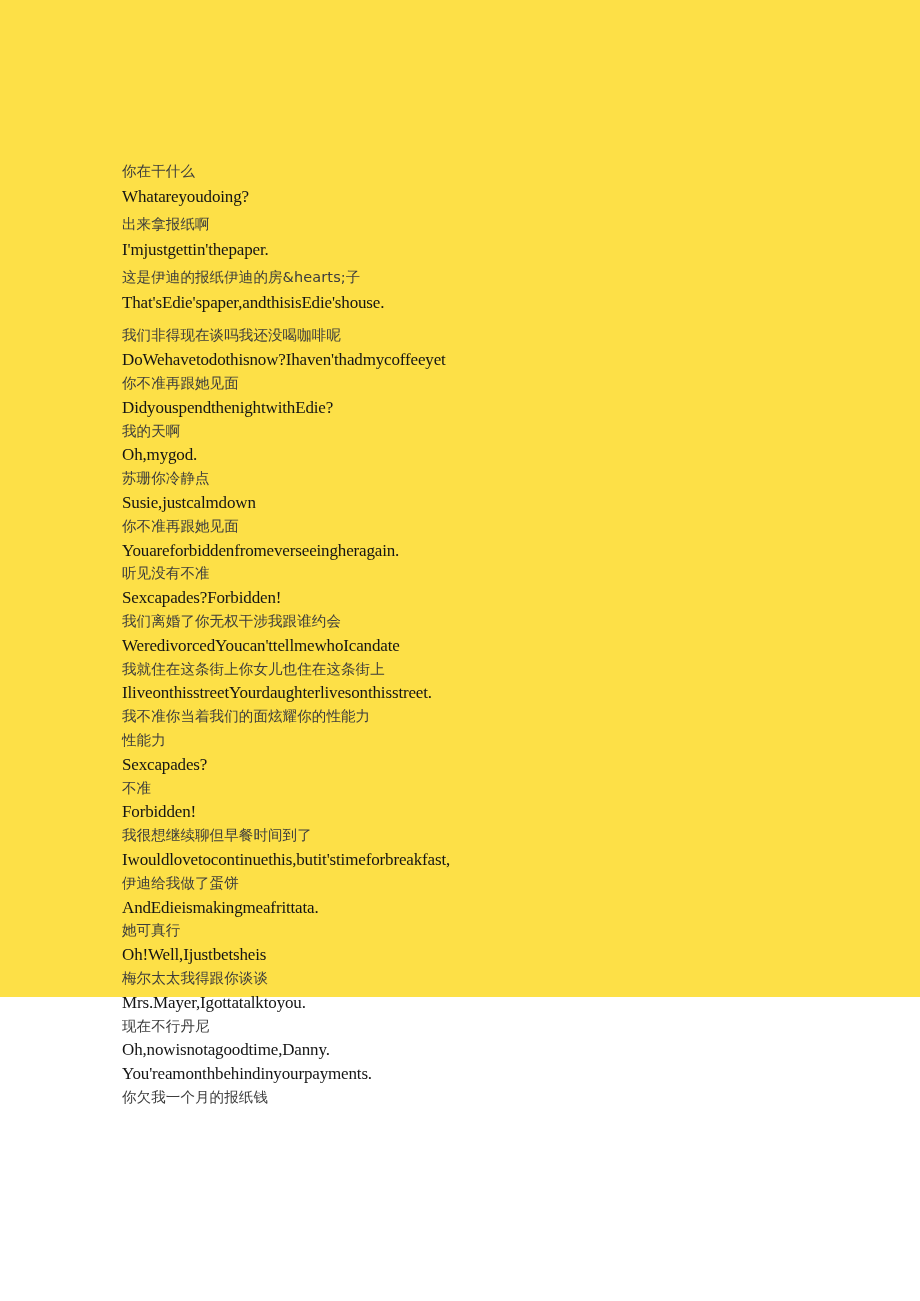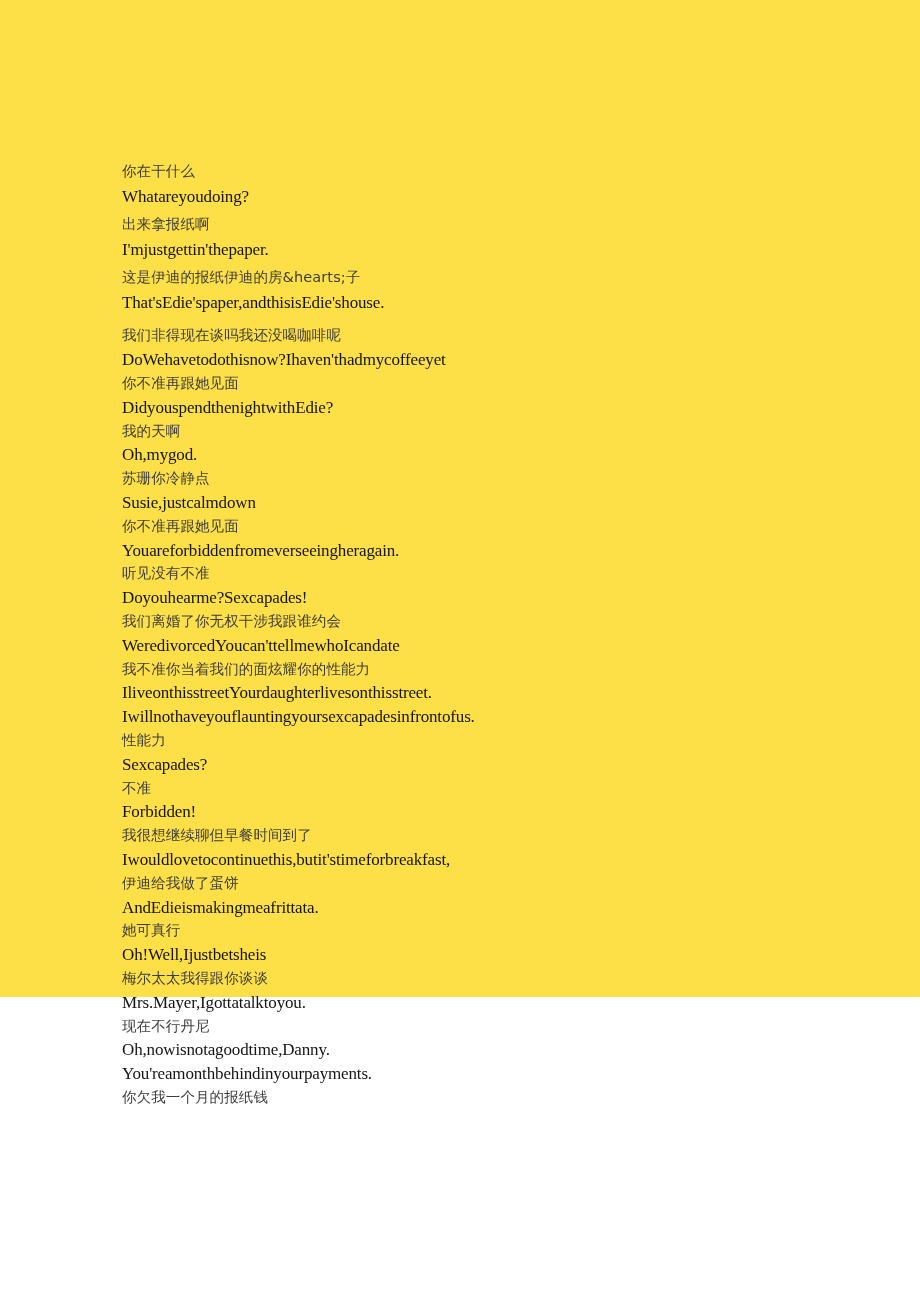--- a/index.html
+++ b/index.html
@@ -81,26 +81,26 @@
         <div class="line en">DoWehavetodothisnow?Ihaven'thadmycoffeeyet</div>
         <div class="line zh">你不准再跟她见面</div>
         <div class="line en">DidyouspendthenightwithEdie?</div>
         <div class="line zh">我的天啊</div>
         <div class="line en">Oh,mygod.</div>
         <div class="line zh">苏珊你冷静点</div>
         <div class="line en">Susie,justcalmdown</div>
         <div class="line zh">你不准再跟她见面</div>
         <div class="line en">Youareforbiddenfromeverseeingheragain.</div>
         <div class="line zh">听见没有不准</div>
-        <div class="line en">Doyouhearme?Sexcapades!</div>
+        <div class="line en">Sexcapades?Forbidden!</div>
         <div class="line zh">我们离婚了你无权干涉我跟谁约会</div>
         <div class="line en">WeredivorcedYoucan'ttellmewhoIcandate</div>
+        <div class="line zh">我就住在这条街上你女儿也住在这条街上</div>
+        <div class="line en">IliveonthisstreetYourdaughterlivesonthisstreet.</div>
         <div class="line zh">我不准你当着我们的面炫耀你的性能力</div>
-        <div class="line en">IliveonthisstreetYourdaughterlivesonthisstreet.</div>
-        <div class="line en">Iwillnothaveyouflauntingyoursexcapadesinfrontofus.</div>
         <div class="line zh">性能力</div>
         <div class="line en">Sexcapades?</div>
         <div class="line zh">不准</div>
         <div class="line en">Forbidden!</div>
         <div class="line zh">我很想继续聊但早餐时间到了</div>
         <div class="line en">Iwouldlovetocontinuethis,butit'stimeforbreakfast,</div>
         <div class="line zh">伊迪给我做了蛋饼</div>
         <div class="line en">AndEdieismakingmeafrittata.</div>
         <div class="line zh">她可真行</div>
         <div class="line en">Oh!Well,Ijustbetsheis</div>

